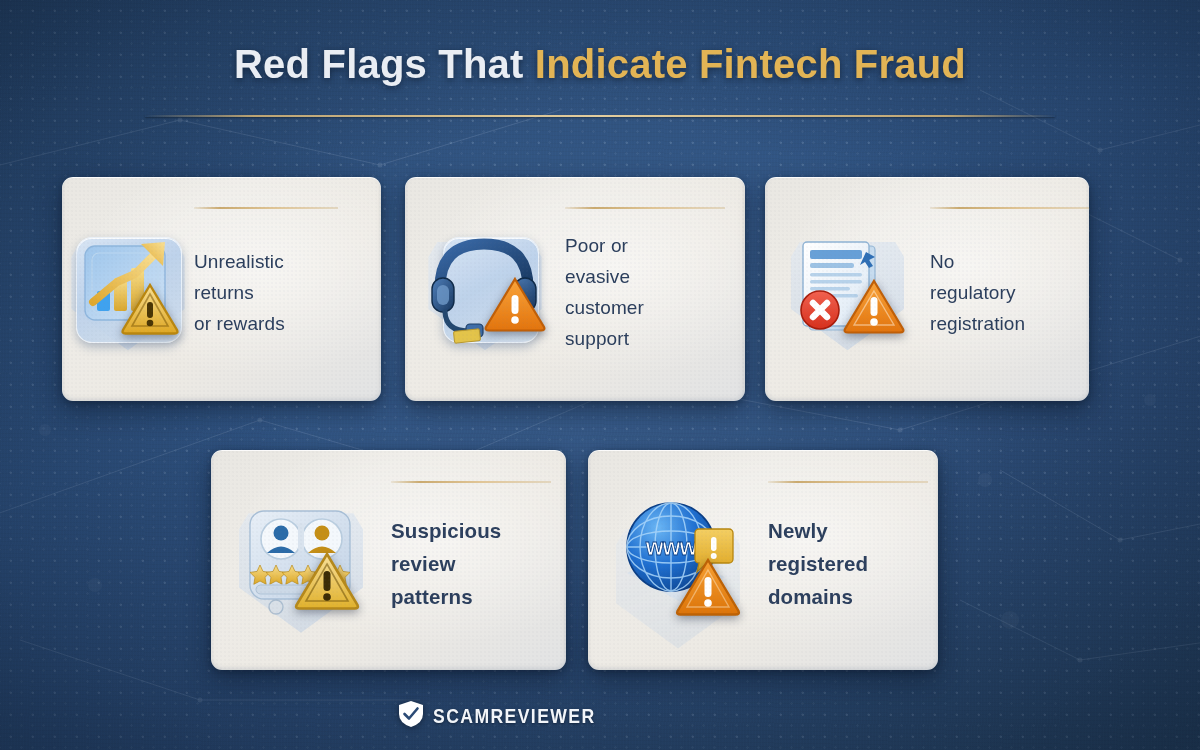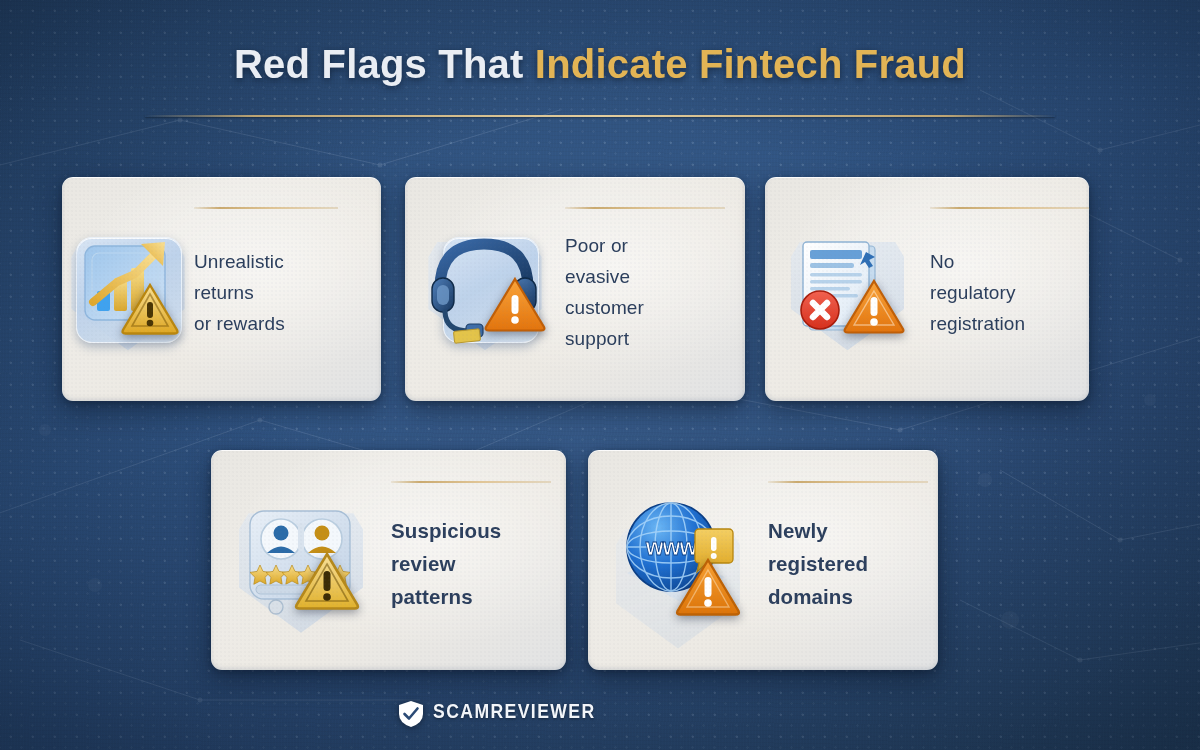--- a/index.html
+++ b/index.html
@@ -122,21 +122,21 @@
     filter:blur(.3px);
   }
 
   
   .warn{position:absolute;filter:drop-shadow(0 3px 5px rgba(30,40,60,.45));}
   .warn svg{display:block;}
 
   
   #footer{
     position:absolute;left:0;bottom:18px;width:1015px;
-    display:flex;align-items:flex-start;justify-content:center;gap:9px;
+    display:flex;align-items:center;justify-content:center;gap:9px;
   }
   #footer-logo-text{
     color:#f2f5f9;font-size:20px;font-weight:bold;letter-spacing:1.6px;
     transform:scaleX(.88);transform-origin:left center;
     text-shadow:0 1px 3px rgba(8,18,34,.6);
   }
   .shield-ic{filter:drop-shadow(0 1px 3px rgba(8,18,34,.6));}
 </style>
 </head>
 <body>

